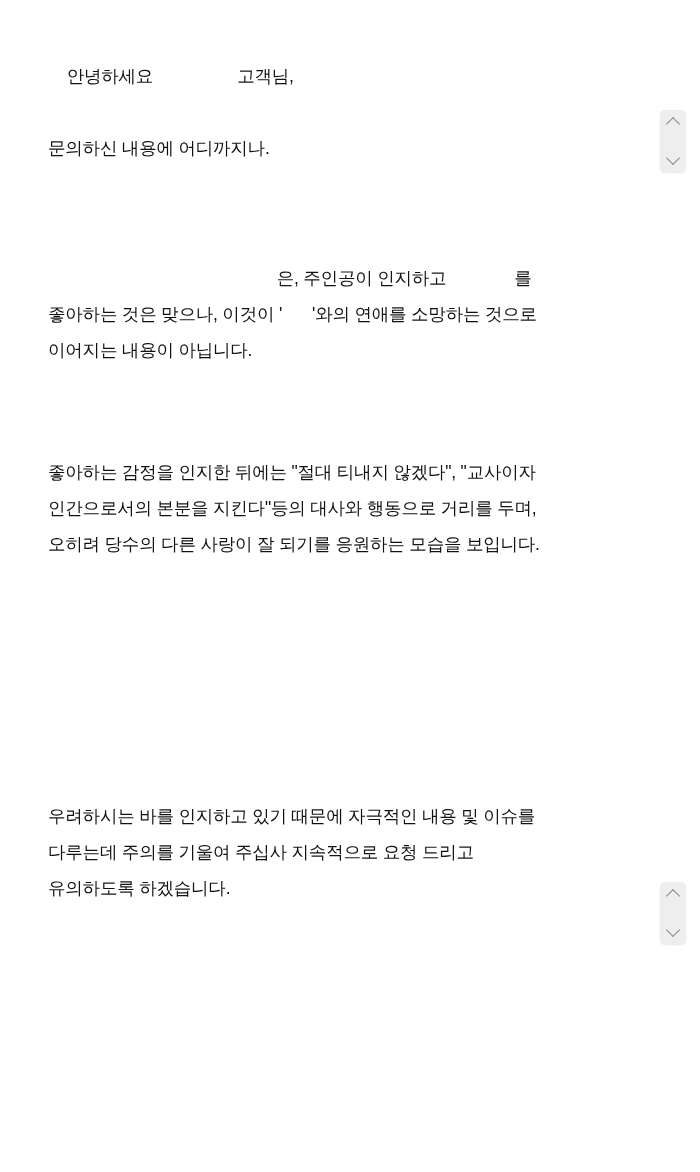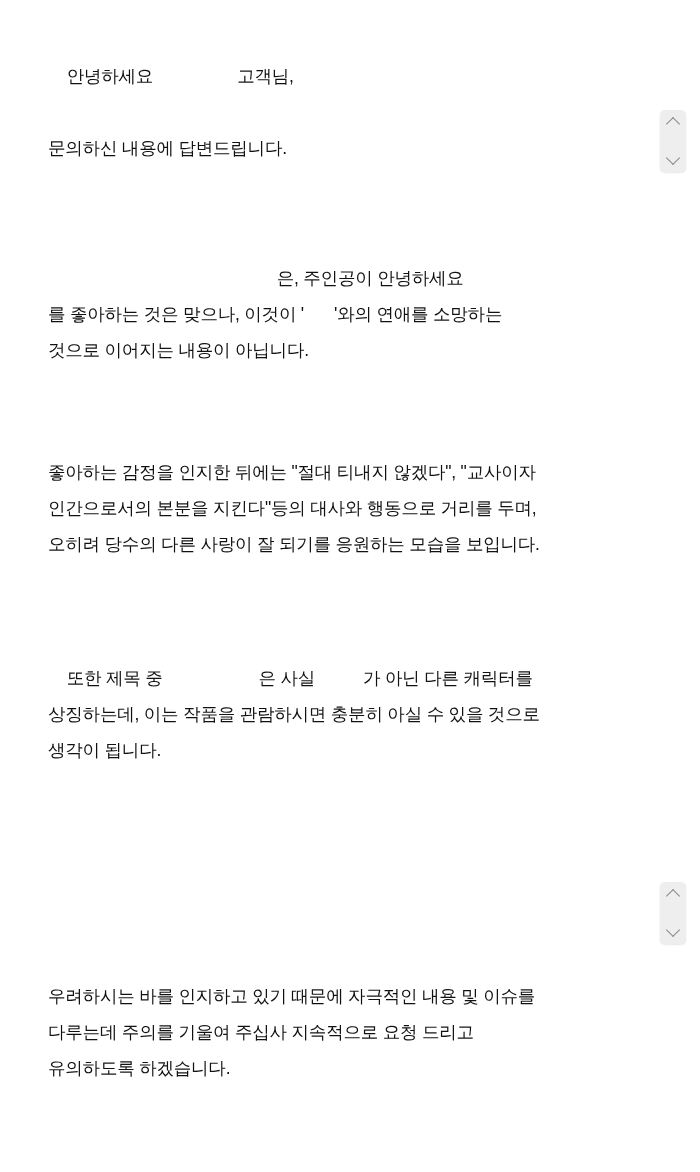--- a/index.html
+++ b/index.html
@@ -87,37 +87,34 @@
 </style>
 </head>
 <body>
 
 <div class="page">
 
   <div class="para">
     <span>안녕하세요</span><span class="blank blank-a"></span><span>고객님,</span>
   </div>
 
-  <div class="para">문의하신 내용에 답변드립니다.</div>
+  <div class="para">문의하신 내용에 어디까지나.</div>
 
   <div class="gap-lg"></div>
 
   <div class="para">
-    <span class="blank blank-b"></span><span>은, 주인공이 안녕하세요</span><span class="blank blank-c"></span><span>를 좋아하는 것은 맞으나, 이것이 '</span><span class="blank blank-d"></span><span>'와의 연애를 소망하는 것으로 이어지는 내용이 아닙니다.</span>
+    <span class="blank blank-b"></span><span>은, 주인공이 인지하고</span><span class="blank blank-c"></span><span>를 좋아하는 것은 맞으나, 이것이 '</span><span class="blank blank-d"></span><span>'와의 연애를 소망하는 것으로 이어지는 내용이 아닙니다.</span>
   </div>
 
   <div class="gap-md"></div>
 
   <div class="para">좋아하는 감정을 인지한 뒤에는 "절대 티내지 않겠다", "교사이자 인간으로서의 본분을 지킨다"등의 대사와 행동으로 거리를 두며, 오히려 당수의 다른 사랑이 잘 되기를 응원하는 모습을 보입니다.</div>
 
   <div class="gap-xl"></div>
 
-  <div class="para">
-    <span>또한 제목 중</span><span class="blank blank-e"></span><span>은 사실</span><span class="blank blank-f"></span><span>가 아닌 다른 캐릭터를 상징하는데, 이는 작품을 관람하시면 충분히 아실 수 있을 것으로 생각이 됩니다.</span>
-  </div>
 
   <div class="gap-xl"></div>
 
 
   <div class="gap-xl"></div>
   <div class="gap-md"></div>
 
   <div class="para">우려하시는 바를 인지하고 있기 때문에 자극적인 내용 및 이슈를 다루는데 주의를 기울여 주십사 지속적으로 요청 드리고 유의하도록 하겠습니다.</div>
 
 </div>

